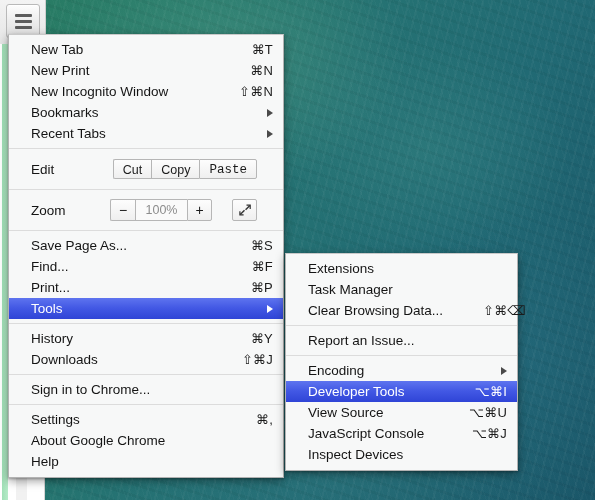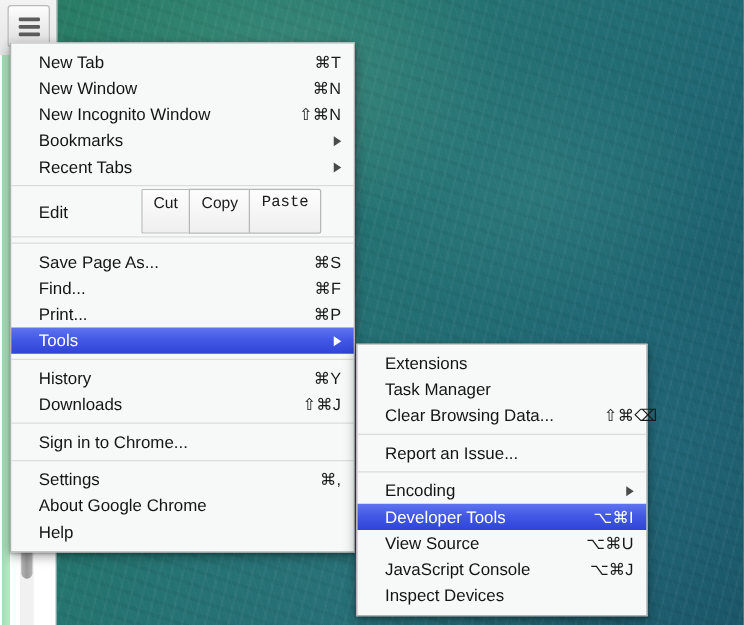--- a/index.html
+++ b/index.html
@@ -110,21 +110,20 @@
     font-size: 13.5px;
     color: #141414;
   }
   #main-menu {
     left: 8px; top: 34px;
     width: 276px;
   }
   #tools-submenu {
     left: 285px; top: 253px;
     width: 233px;
-    margin-top: 22px;
   }
 
   .menu-item {
     position: relative;
     display: flex;
     align-items: center;
     height: 21px;
     padding: 0 10px 0 22px;
     white-space: nowrap;
     line-height: 21px;
@@ -167,21 +166,21 @@
     padding: 0 26px 0 22px;
   }
   .menu-row .row-label { flex: 0 0 auto; font-size: 13.5px; }
   .menu-row .row-spacer { flex: 1 1 auto; }
 
   .btn-group { display: flex; }
   .btn-group .seg {
     border: 1px solid #b6b6b6;
     border-right-width: 0;
     background: linear-gradient(180deg, #fdfdfd, #efefef);
-    height: 36px;
+    height: 20px;
     line-height: 20px;
     padding: 0 9px;
     font-size: 12.5px;
     color: #1b1b1b;
     text-align: left;
   }
   .btn-group .seg:first-child { border-radius: 2px 0 0 2px; }
   .btn-group .seg:last-child { border-right-width: 1px; border-radius: 0 2px 2px 0; font-family: Liberation Mono, monospace; }
 
   .zoom-group { display: flex; }
@@ -234,21 +233,21 @@
 
   <div class="menu" id="main-menu">
 
     <div class="menu-item">
       <span class="label">New Tab</span>
       <span class="spacer"></span>
       <span class="accel">⌘T</span>
     </div>
 
     <div class="menu-item">
-      <span class="label">New Window</span>
+      <span class="label">New Print</span>
       <span class="spacer"></span>
       <span class="accel">⌘N</span>
     </div>
 
     <div class="menu-item">
       <span class="label">New Incognito Window</span>
       <span class="spacer"></span>
       <span class="accel">⇧⌘N</span>
     </div>
 
@@ -271,20 +270,37 @@
       <span class="row-spacer"></span>
       <div class="btn-group">
         <div class="seg">Cut</div>
         <div class="seg">Copy</div>
         <div class="seg">Paste</div>
       </div>
     </div>
 
     <div class="menu-sep"></div>
 
+    <div class="menu-row">
+      <span class="row-label">Zoom</span>
+      <span class="row-spacer"></span>
+      <div class="zoom-group">
+        <div class="zseg zminus">−</div>
+        <div class="zseg zvalue">100%</div>
+        <div class="zseg zplus">+</div>
+      </div>
+      <div class="fullscreen-btn">
+        <svg width="14" height="14" viewBox="0 0 14 14">
+          <path d="M8.5 2.2 L12.2 2.2 L12.2 5.9" fill="none" stroke="#333" stroke-width="1.2"></path>
+          <path d="M5.6 11.9 L1.9 11.9 L1.9 8.2" fill="none" stroke="#333" stroke-width="1.2"></path>
+          <line x1="11.9" y1="2.5" x2="7.6" y2="6.8" stroke="#333" stroke-width="1.4"></line>
+          <line x1="2.2" y1="11.6" x2="6.5" y2="7.3" stroke="#333" stroke-width="1.4"></line>
+        </svg>
+      </div>
+    </div>
 
     <div class="menu-sep"></div>
 
     <div class="menu-item">
       <span class="label">Save Page As...</span>
       <span class="spacer"></span>
       <span class="accel">⌘S</span>
     </div>
 
     <div class="menu-item">

